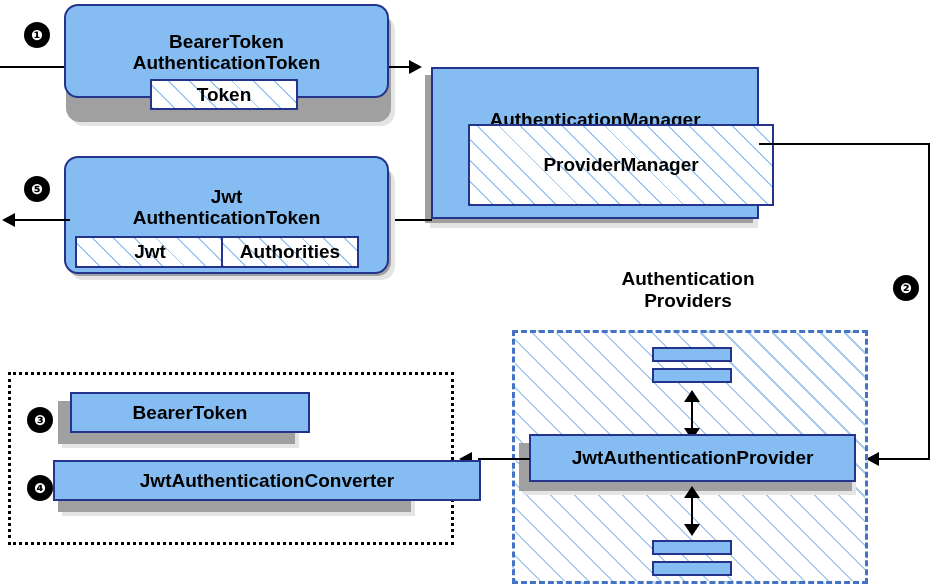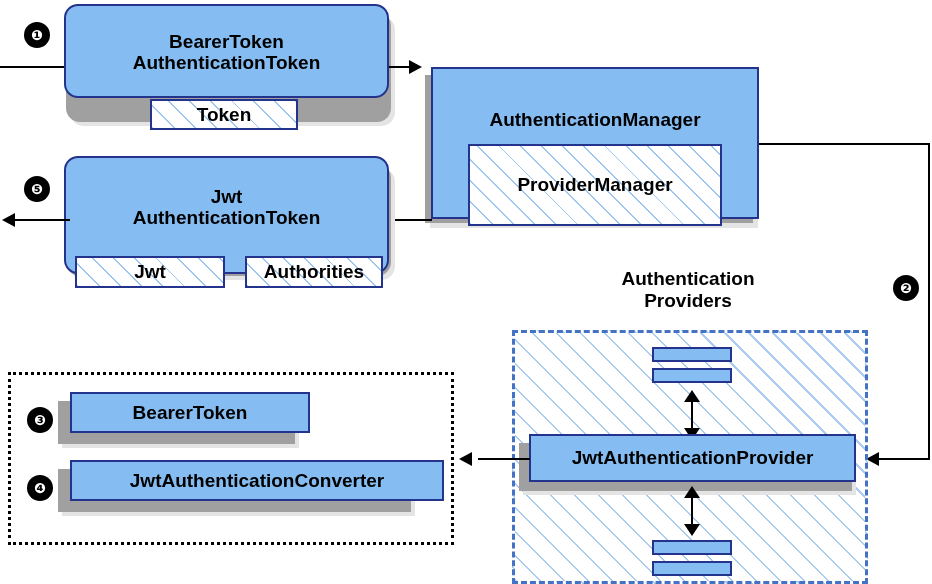--- a/index.html
+++ b/index.html
@@ -13,21 +13,21 @@
   .blk{position:absolute;background:#85bdf2;border:2px solid #24348c;
        box-sizing:border-box;display:flex;flex-direction:column;
        align-items:center;justify-content:center;color:#000;text-align:center;}
   .blk.round{border-radius:14px;}
 
   .blk .title{font-weight:bold;line-height:1.12;}
 
   
   .hatch{background-color:#ffffff;
     background-image:repeating-linear-gradient(45deg,
-      #9cc6ef 0px,#9cc6ef 1.3px,rgba(255,255,255,0) 1.3px,rgba(255,255,255,0) 15px);margin-top:20px;}
+      #9cc6ef 0px,#9cc6ef 1.3px,rgba(255,255,255,0) 1.3px,rgba(255,255,255,0) 15px);}
 
   .subbox{position:absolute;border:2px solid #24348c;box-sizing:border-box;
           display:flex;align-items:center;justify-content:center;
           font-weight:bold;color:#000;}
 
   
   .badge{position:absolute;width:24px;height:24px;border-radius:50%;
          background:#000;color:#fff;font-weight:bold;font-size:14px;
          display:flex;align-items:center;justify-content:center;
          line-height:1;box-shadow:0 0 0 1px #000;}
@@ -76,40 +76,40 @@
   <div class="subbox hatch" style="left:150px;top:79px;width:148px;height:31px;font-size:19px;">Token</div>
 
   <div class="ln h" style="left:389px;top:66px;width:30px;"></div>
   <div class="ah right" style="left:409px;top:60px;"></div>
 
   <div class="shadow-outer" style="left:430px;top:80px;width:328px;height:148px;"></div>
   <div class="shadow-inner" style="left:425px;top:75px;width:328px;height:148px;"></div>
   <div class="blk" style="left:431px;top:67px;width:328px;height:152px;">
     <div class="title" style="font-size:19px;margin-top:-46px;">AuthenticationManager</div>
   </div>
-  <div class="subbox hatch" style="left:468px;top:124px;width:254px;height:82px;font-size:19px;">ProviderManager</div>
+  <div class="subbox hatch" style="left:468px;top:124px;width:306px;height:82px;font-size:19px;">ProviderManager</div>
 
   <div class="ln h" style="left:759px;top:143px;width:171px;"></div>
   <div class="ln v" style="left:928px;top:143px;height:316px;"></div>
   <div class="ln h" style="left:876px;top:458px;width:54px;"></div>
   <div class="ah left" style="left:866px;top:452px;"></div>
   <div class="badge" style="left:894px;top:276px;">❷</div>
 
   <div class="ln h" style="left:390px;top:219px;width:42px;"></div>
 
   <div class="shadow-outer" style="left:70px;top:168px;width:325px;height:112px;border-radius:14px;"></div>
   <div class="shadow-inner" style="left:66px;top:164px;width:325px;height:112px;border-radius:14px;"></div>
   <div class="blk round" style="left:64px;top:156px;width:325px;height:118px;">
     <div class="title" style="font-size:19px;margin-top:-16px;">
       <span>Jwt</span><br>
       <span>AuthenticationToken</span>
     </div>
   </div>
   <div class="subbox hatch" style="left:75px;top:236px;width:150px;height:32px;font-size:19px;">Jwt</div>
-  <div class="subbox hatch" style="left:245px;top:236px;width:138px;height:32px;font-size:19px;">Authorities</div>
+  <div class="subbox hatch" style="left:221px;top:236px;width:138px;height:32px;font-size:19px;">Authorities</div>
 
   <div class="ln h" style="left:12px;top:219px;width:58px;"></div>
   <div class="ah left" style="left:2px;top:213px;"></div>
   <div class="badge" style="left:25px;top:177px;">❺</div>
 
   <div class="grouplabel" style="left:562px;top:268px;width:252px;font-size:19px;">
     <span>Authentication</span><br>
     <span>Providers</span>
   </div>
 
@@ -143,17 +143,17 @@
   <div class="badge" style="left:28px;top:408px;">❸</div>
   <div class="shadow-outer" style="left:62px;top:405px;width:237px;height:43px;"></div>
   <div class="shadow-inner" style="left:58px;top:401px;width:237px;height:43px;"></div>
   <div class="blk" style="left:70px;top:392px;width:240px;height:41px;">
     <div class="title" style="font-size:19px;">BearerToken</div>
   </div>
 
   <div class="badge" style="left:28px;top:476px;">❹</div>
   <div class="shadow-outer" style="left:62px;top:473px;width:353px;height:43px;"></div>
   <div class="shadow-inner" style="left:58px;top:469px;width:353px;height:43px;"></div>
-  <div class="blk" style="left:70px;top:460px;width:374px;height:41px;">
+  <div class="blk" style="left:53px;top:460px;width:428px;height:41px;">
     <div class="title" style="font-size:19px;">JwtAuthenticationConverter</div>
   </div>
 
 </div>
 
 </body></html>

